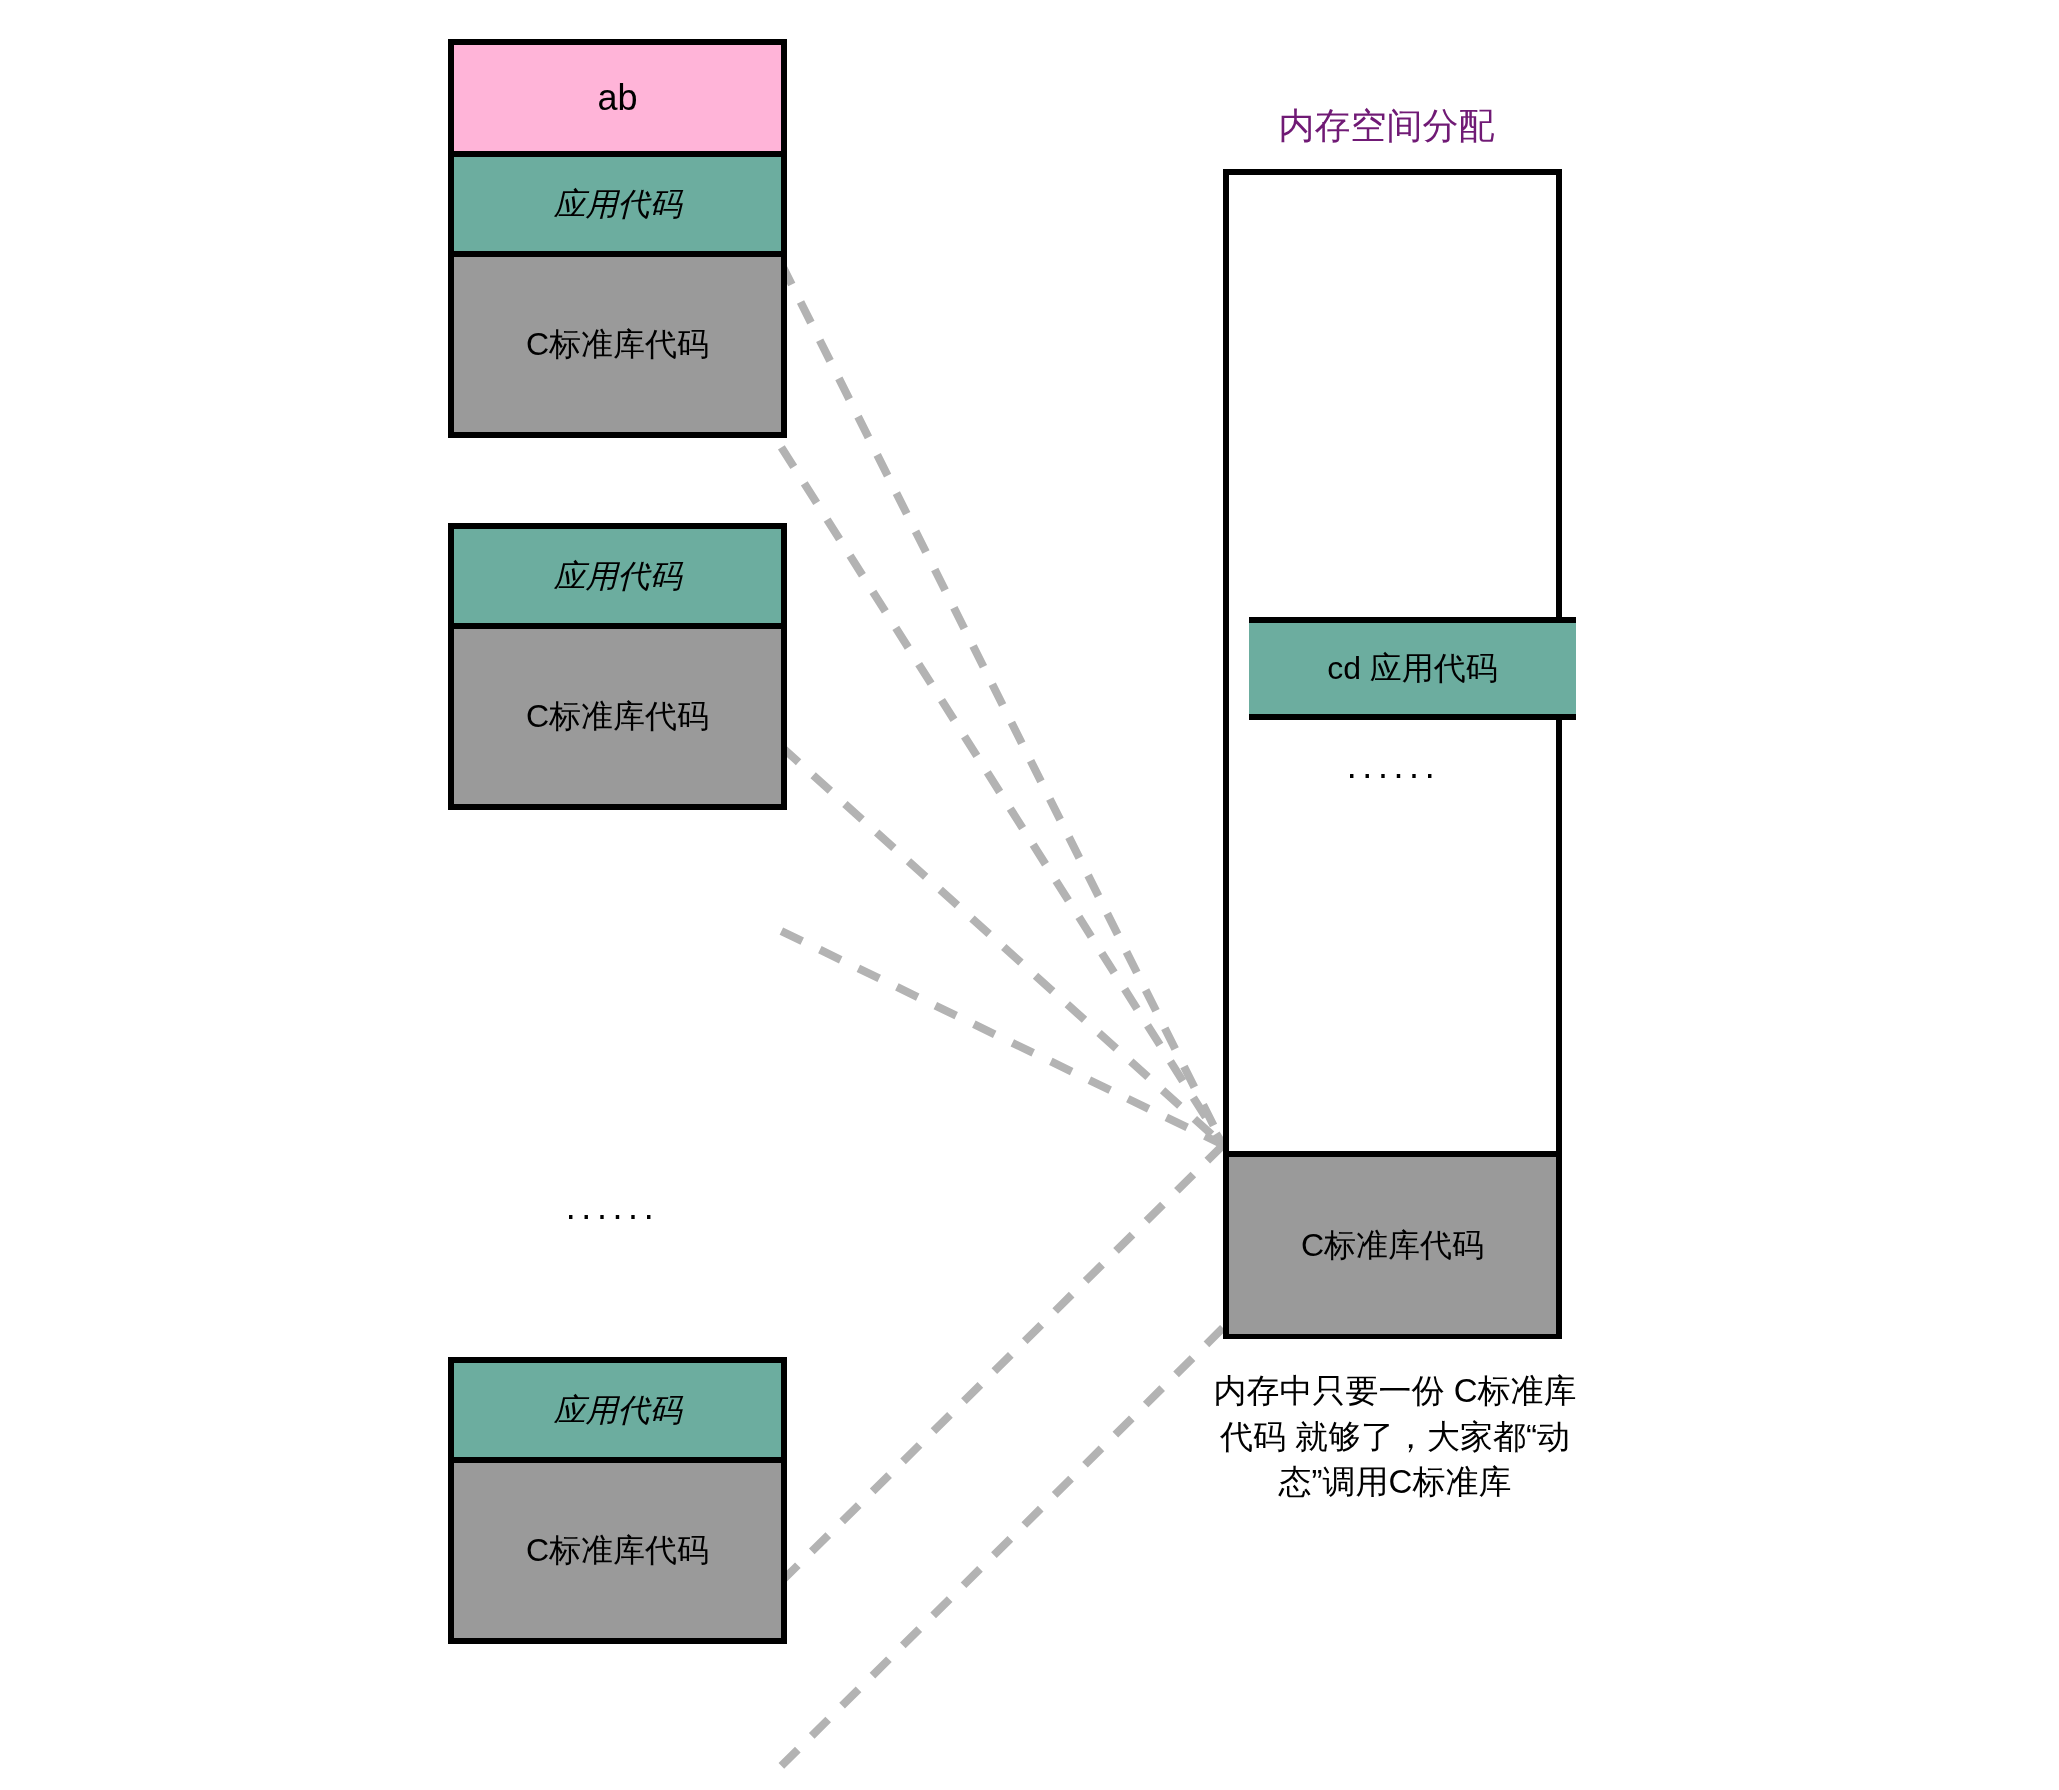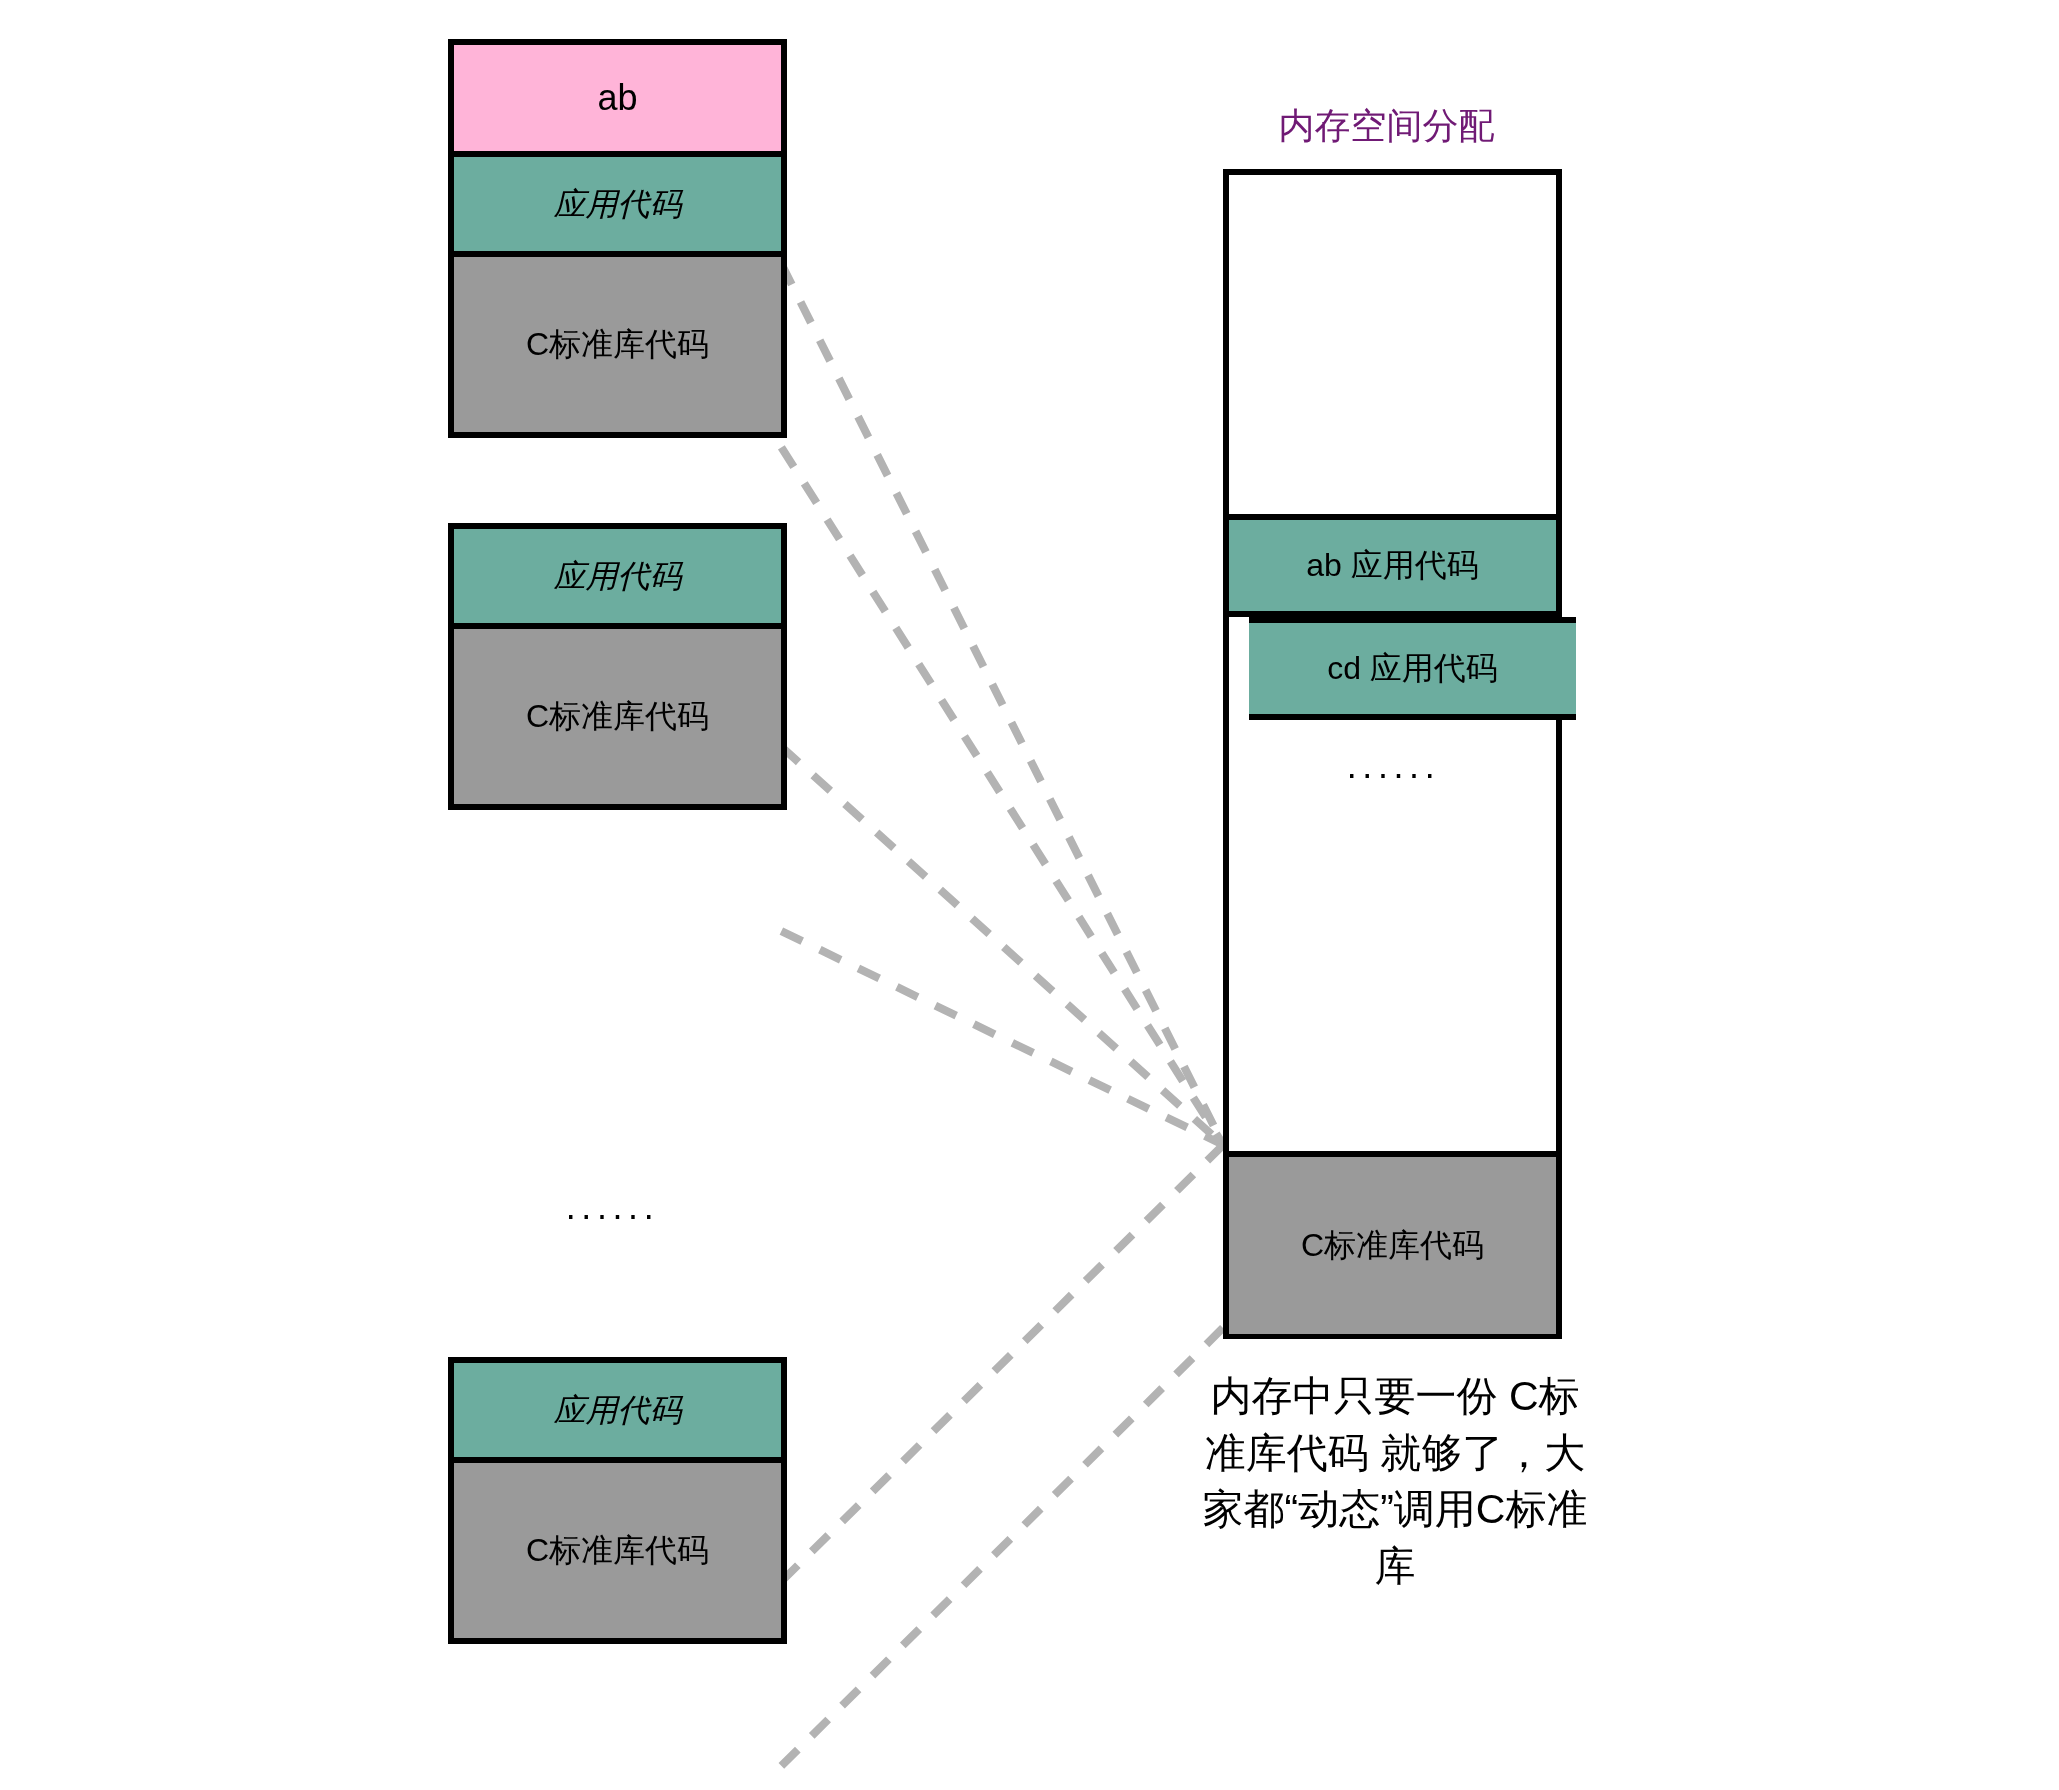--- a/index.html
+++ b/index.html
@@ -116,21 +116,21 @@
     text-align: center;
     z-index: 2;
   }
 
   
   #caption {
     position: absolute;
     left: 1199px;
     top: 1368px;
     width: 392px;
-    font-size: 41px;
+    font-size: 33px;
     line-height: 1.38;
     text-align: center;
     color: #000000;
     z-index: 4;
   }
 
   
   #connectors {
     position: absolute;
     left: 0;
@@ -178,21 +178,20 @@
   <div class="program" id="program-2" style="top:1357px;">
     <div class="seg seg-app">应用代码</div>
     <div class="seg seg-lib">C标准库代码</div>
   </div>
 
   <div id="mem-title">内存空间分配</div>
 
   <div id="memory-panel">
     <div class="mem-row mem-free" style="top:0px; height:339px;"></div>
 
-    <div class="mem-row mem-app" style="top:339px; height:103px;">ab 应用代码</div>
 
     <div class="mem-row mem-app" style="top:442px; height:103px;margin-left:20px;">cd 应用代码</div>
 
     <div class="mem-row mem-free ellipsis" style="top:545px; height:107px;">······</div>
 
 
     <div class="mem-row mem-free" style="top:756px; height:220px;"></div>
 
     <div class="mem-row mem-lib" style="top:976px; height:183px;">C标准库代码</div>
   </div>

